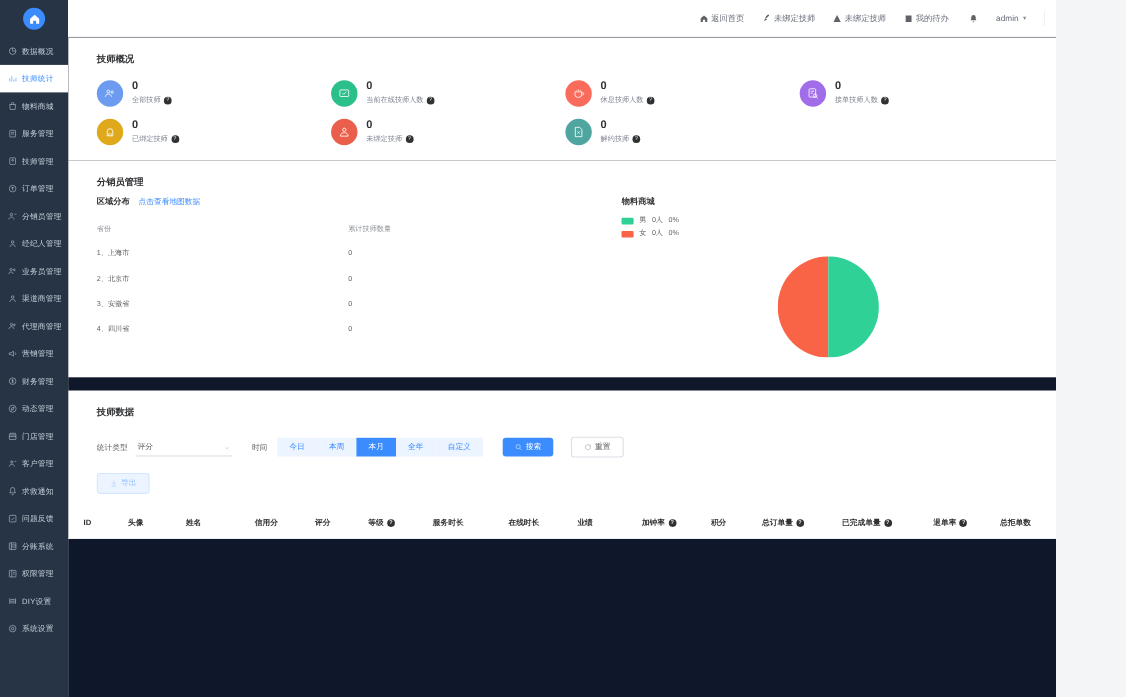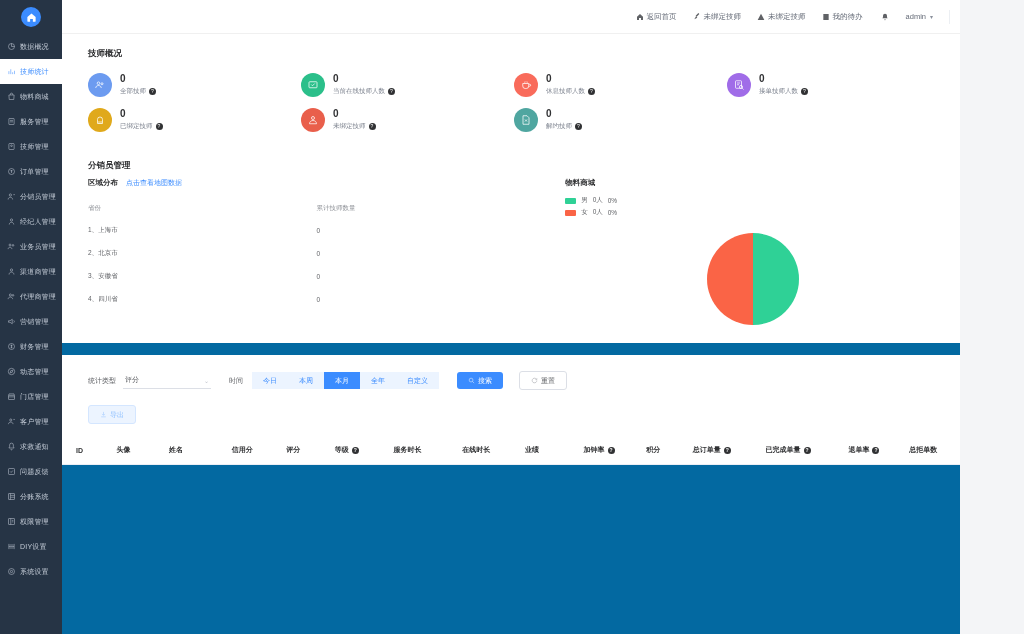--- a/index.html
+++ b/index.html
@@ -57,21 +57,21 @@
     font-size: 7.5px; color: #666c78;
     border-bottom: 1px solid #f0f0f0;
   }
   .top-link { display: flex; align-items: center; margin-left: 16px; cursor: pointer; white-space: nowrap; }
   .top-link svg { width: 8px; height: 8px; margin-right: 3px; fill: #606266; }
   .top-sep { width: 1px; height: 14px; background: #eceff3; margin-left: 16px; }
   .admin-box { display: flex; align-items: center; margin-left: 14px; cursor: pointer; }
   .caret { margin-left: 4px; font-size: 6px; color: #8a909c; }
 
   
-  .content { flex: 1; overflow: hidden; background: #0369a1; padding: 0; }
+  .content { flex: 1; overflow: hidden; background: #0f172a; padding: 0; }
 
   .card { background: #fff; margin: 0; padding: 0; }
 
   .sec-title {
     font-size: 8.5px; font-weight: bold; color: #303133;
     padding: 14px 0 0 26px;
   }
 
   
   .stats-grid {
@@ -602,20 +602,21 @@
                 <div class="pie-left" id="pie-left" style="background: rgb(250, 100, 70);"></div>
                 <div class="pie-right" id="pie-right" style="background: rgb(47, 209, 150);"></div>
               </div>
             </div>
           </div>
 
         </div>
       </div>
 
       <div class="card tdata">
+        <div class="sec-title">技师数据</div>
 
         <div class="filters">
           <span class="f-label">统计类型</span>
           <div class="select-box">
             <span class="select-val">评分</span>
             <span class="select-caret">⌄</span>
           </div>
           <span class="f-label" style="margin-left:18px">时间</span>
           <div class="seg-group" id="seg-group">
               <div class="seg">今日</div>

